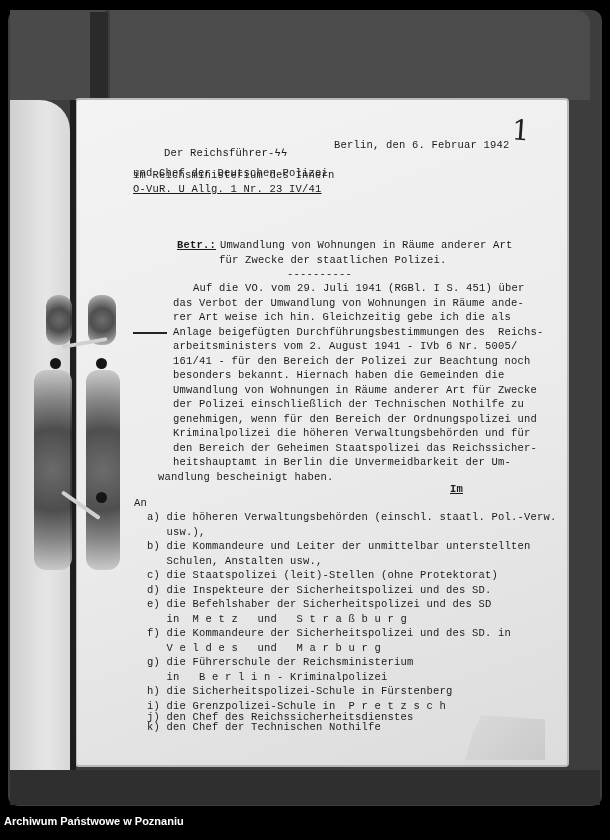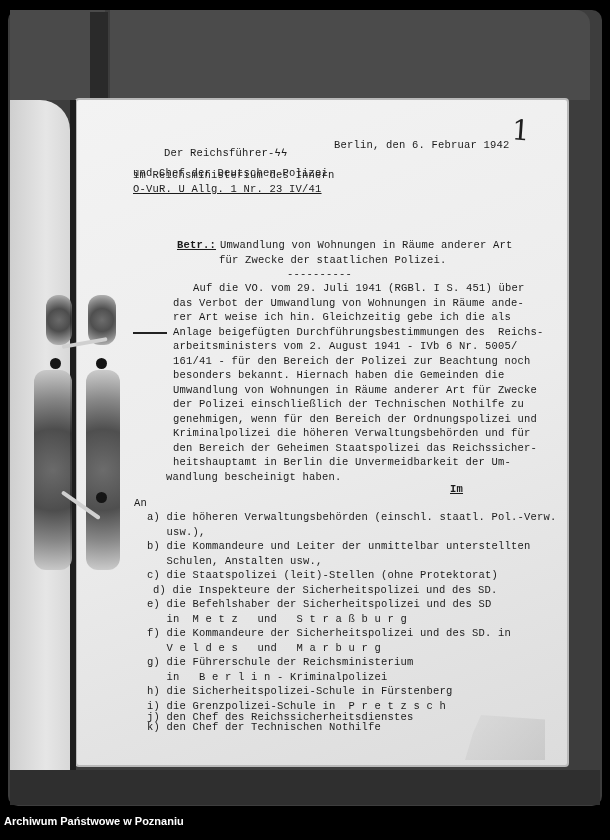--- a/index.html
+++ b/index.html
@@ -107,30 +107,30 @@
 <div class="text" style="left:173px;top:325px;">Anlage beigefügten Durchführungsbestimmungen des  Reichs-</div>
 <div class="text" style="left:173px;top:339px;">arbeitsministers vom 2. August 1941 - IVb 6 Nr. 5005/</div>
 <div class="text" style="left:173px;top:354px;">161/41 - für den Bereich der Polizei zur Beachtung noch</div>
 <div class="text" style="left:173px;top:368px;">besonders bekannt. Hiernach haben die Gemeinden die</div>
 <div class="text" style="left:173px;top:383px;">Umwandlung von Wohnungen in Räume anderer Art für Zwecke</div>
 <div class="text" style="left:173px;top:397px;text-align:right;">der Polizei einschließlich der Technischen Nothilfe zu</div>
 <div class="text" style="left:173px;top:412px;">genehmigen, wenn für den Bereich der Ordnungspolizei und</div>
 <div class="text" style="left:173px;top:426px;">Kriminalpolizei die höheren Verwaltungsbehörden und für</div>
 <div class="text" style="left:173px;top:441px;">den Bereich der Geheimen Staatspolizei das Reichssicher-</div>
 <div class="text" style="left:173px;top:455px;">heitshauptamt in Berlin die Unvermeidbarkeit der Um-</div>
-<div class="text" style="left:166px;top:470px;">wandlung bescheinigt haben.</div>
+<div class="text" style="left:158px;top:470px;">wandlung bescheinigt haben.</div>
 <div class="text u bold" style="left:450px;top:482px;">Im</div>
 
 <div class="text" style="left:134px;top:496px;">An</div>
 <div class="text" style="left:147px;top:510px;">a) die höheren Verwaltungsbehörden (einschl. staatl. Pol.-Verw.</div>
 <div class="text" style="left:147px;top:525px;">   usw.),</div>
 <div class="text" style="left:147px;top:539px;">b) die Kommandeure und Leiter der unmittelbar unterstellten</div>
 <div class="text" style="left:147px;top:554px;">   Schulen, Anstalten usw.,</div>
 <div class="text" style="left:147px;top:568px;">c) die Staatspolizei (leit)-Stellen (ohne Protektorat)</div>
-<div class="text" style="left:153px;top:583px;">d) die Inspekteure der Sicherheitspolizei und des SD.</div>
+<div class="text" style="left:147px;top:583px;">d) die Inspekteure der Sicherheitspolizei und des SD.</div>
 <div class="text" style="left:147px;top:597px;">e) die Befehlshaber der Sicherheitspolizei und des SD</div>
 <div class="text" style="left:147px;top:612px;">   in  M e t z   und   S t r a ß b u r g</div>
 <div class="text" style="left:147px;top:626px;">f) die Kommandeure der Sicherheitspolizei und des SD. in</div>
 <div class="text" style="left:147px;top:641px;">   V e l d e s   und   M a r b u r g</div>
 <div class="text" style="left:147px;top:655px;">g) die Führerschule der Reichsministerium</div>
 <div class="text" style="left:147px;top:670px;">   in   B e r l i n - Kriminalpolizei</div>
 <div class="text" style="left:147px;top:684px;text-align:center;">h) die Sicherheitspolizei-Schule in Fürstenberg</div>
 <div class="text" style="left:147px;top:699px;">i) die Grenzpolizei-Schule in  P r e t z s c h</div>
 <div class="text" style="left:147px;top:710px;">j) den Chef des Reichssicherheitsdienstes</div>
 <div class="text" style="left:147px;top:720px;">k) den Chef der Technischen Nothilfe</div>

